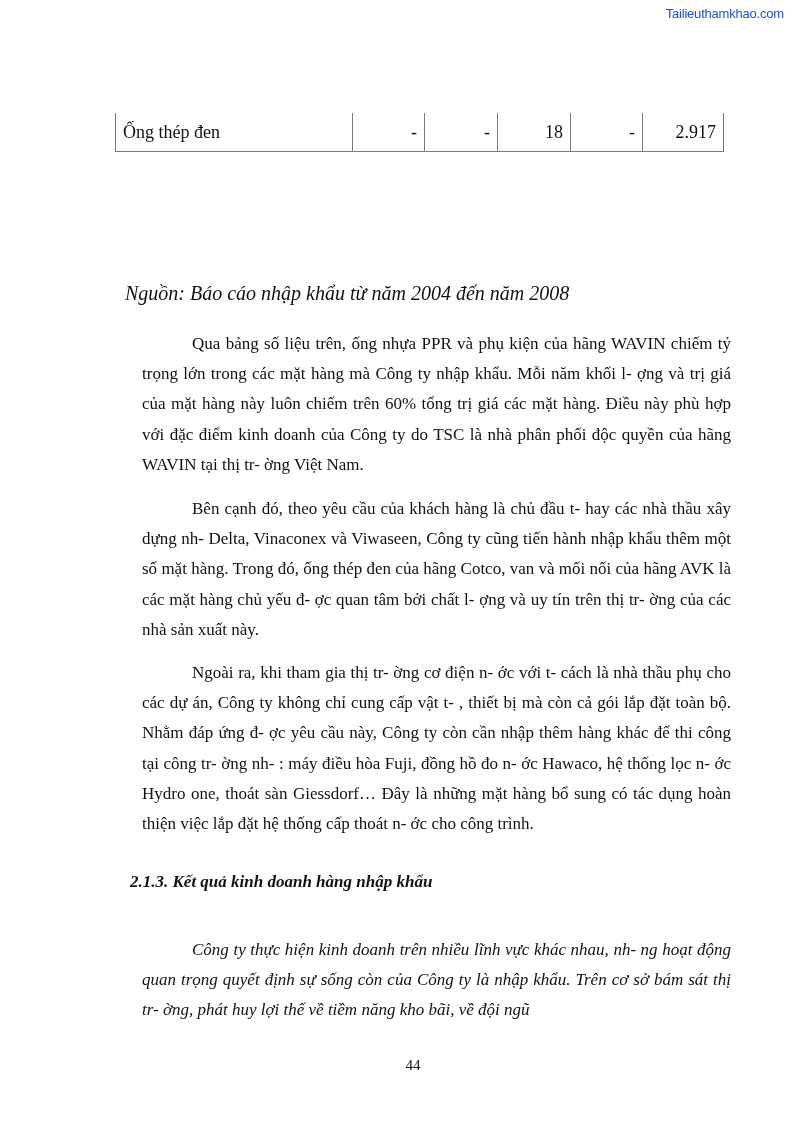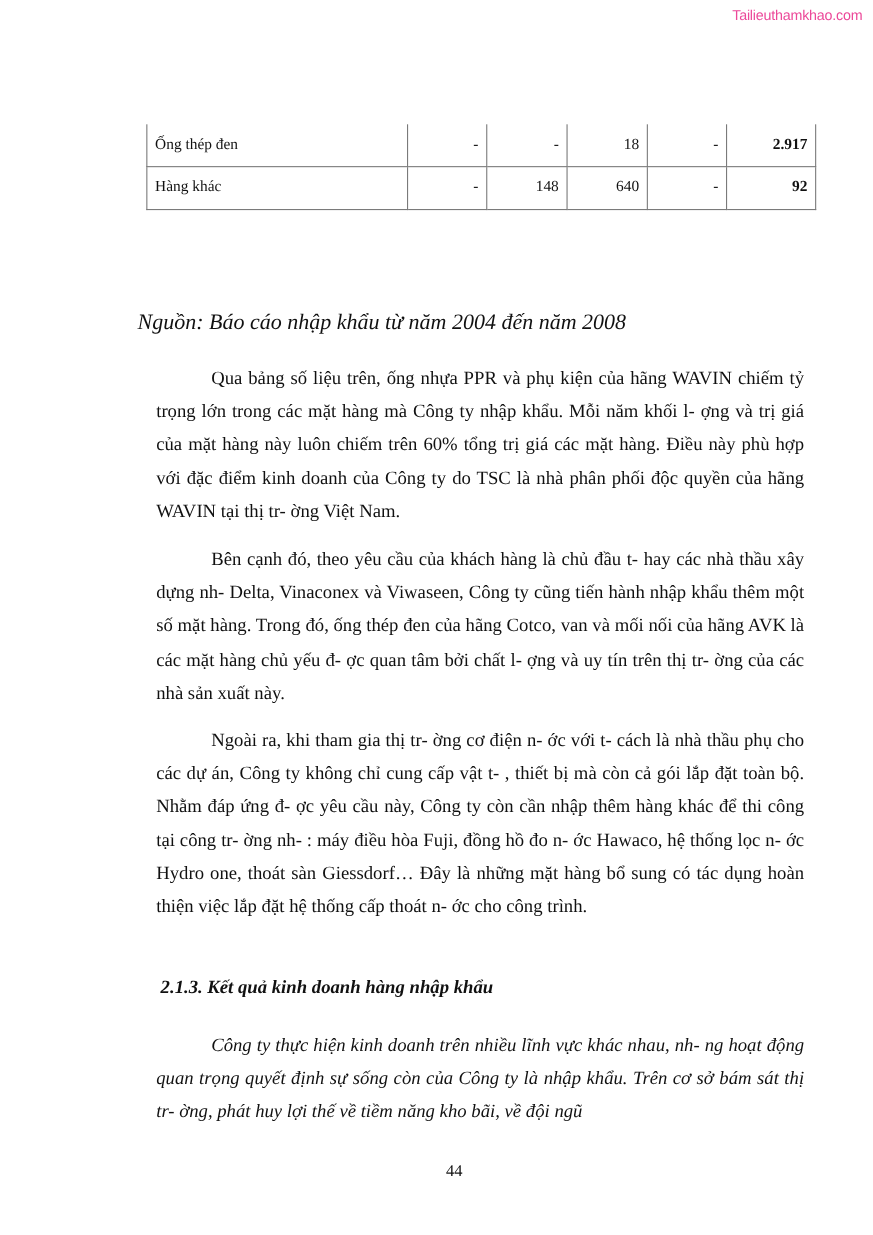--- a/index.html
+++ b/index.html
@@ -1,53 +1,45 @@
 <!DOCTYPE html>
 <html><head>
 <meta charset="utf-8">
 <style>
   html, body { margin: 0; padding: 0; background: #ffffff; }
   body { width: 794px; height: 1123px; position: relative; overflow: hidden;
          font-family: "Liberation Serif", "DejaVu Serif", serif; color: #111; }
   .watermark { position: absolute; top: 6px; right: 10px; font-family: "Liberation Sans", "DejaVu Sans", sans-serif;
-               font-size: 13px; color: #ec4899; letter-spacing: -0.2px; }
-  table.data { position: absolute; left: 133px; top: 113px; border-collapse: collapse; font-size: 14px; }
+               font-size: 13px; color: #1d4ed8; letter-spacing: -0.2px; }
+  table.data { position: absolute; left: 115px; top: 113px; border-collapse: collapse; font-size: 18px; }
   table.data td { border: 1px solid #7a7a7a; height: 38px; padding: 0 7px; vertical-align: middle; }
   table.data tr:first-child td { border-top: none; }
   table.data td.label { width: 222px; text-align: left; }
   table.data td.num { text-align: right; }
-  td.c1 { width: 57px; } td.c2 { width: 58px; } td.c3 { width: 58px; } td.c4 { width: 57px; } td.c5 { width: 66px; font-weight: bold; }
+  td.c1 { width: 57px; } td.c2 { width: 58px; } td.c3 { width: 58px; } td.c4 { width: 57px; } td.c5 { width: 66px; }
   .source { position: absolute; left: 125px; width: 593px; top: 282px; text-align: left; font-style: italic; font-size: 20px; }
   .para { position: absolute; left: 130px; width: 589px; font-size: 17px; line-height: 30.2px; text-align: justify; margin: 12px; }
   .para .indent { display: inline-block; width: 50px; }
-  .heading { position: absolute; left: 130px; top: 872px; font-size: 17px; font-weight: bold; font-style: italic; margin: 16px; }
+  .heading { position: absolute; left: 130px; top: 872px; font-size: 17px; font-weight: bold; font-style: italic; margin: 0; }
   .page-num { position: absolute; top: 1057px; left: 16px; width: 794px; text-align: center; font-size: 15px; }
 </style>
 </head>
 <body>
 
 <div class="watermark">Tailieuthamkhao.com</div>
 
 <table class="data">
   <tbody>
       <tr>
     <td class="label">Ống thép đen</td>
     <td class="num c1">-</td>
     <td class="num c2">-</td>
     <td class="num c3">18</td>
     <td class="num c4">-</td>
     <td class="num c5">2.917</td>
-  </tr>
-  <tr>
-    <td class="label">Hàng khác</td>
-    <td class="num c1">-</td>
-    <td class="num c2">148</td>
-    <td class="num c3">640</td>
-    <td class="num c4">-</td>
-    <td class="num c5">92</td>
   </tr>
 </tbody>
   </table>
 
 <div class="source">Nguồn: Báo cáo nhập khẩu từ  năm 2004 đến năm 2008</div>
 
 <p class="para" style="top:317px;"><span class="indent"></span><span>Qua bảng số liệu trên, ống nhựa PPR và phụ kiện của hãng WAVIN chiếm tỷ trọng lớn trong các mặt hàng mà Công ty nhập khẩu. Mỗi năm khối l- ợng và trị giá của mặt hàng này luôn chiếm trên 60% tổng trị giá các mặt hàng. Điều này phù hợp với đặc điểm kinh doanh của Công ty do TSC là nhà phân phối độc quyền của hãng WAVIN tại thị tr- ờng Việt Nam.</span></p>
 
 <p class="para" style="top:482px;"><span class="indent"></span><span>Bên cạnh đó, theo yêu cầu của khách hàng là chủ đầu t-  hay các nhà thầu xây dựng nh-  Delta, Vinaconex và Viwaseen,  Công ty cũng tiến hành nhập khẩu thêm một số mặt hàng. Trong đó, ống thép đen của hãng Cotco, van và mối nối của hãng AVK là các mặt hàng chủ yếu đ- ợc quan tâm bởi chất l- ợng và uy tín trên thị tr- ờng của các nhà sản xuất này.</span></p>
 

